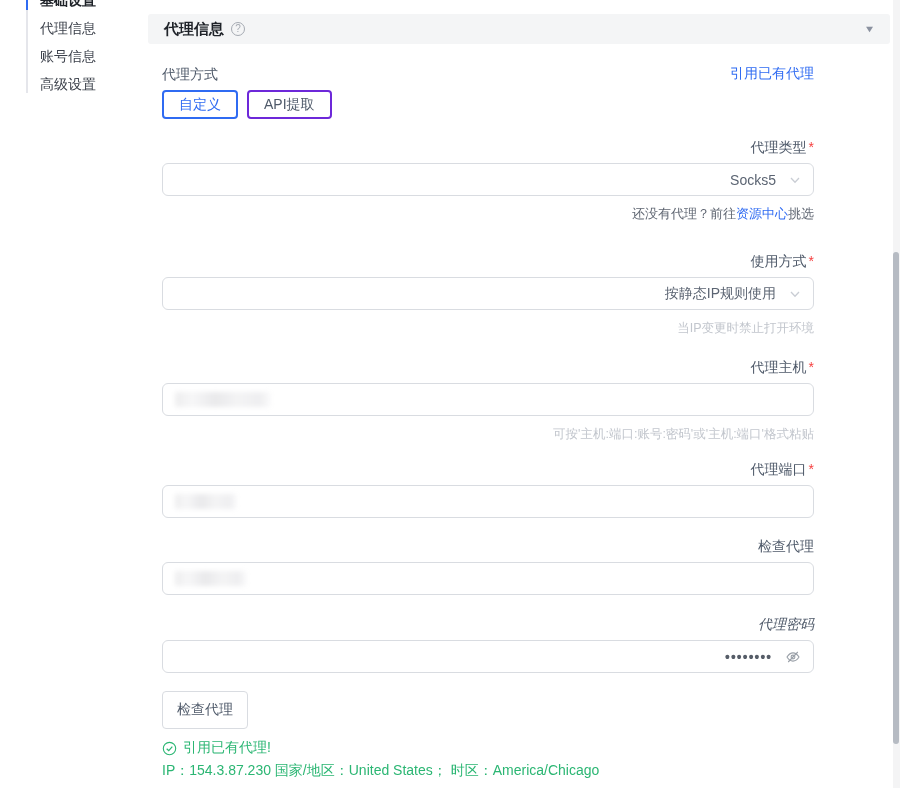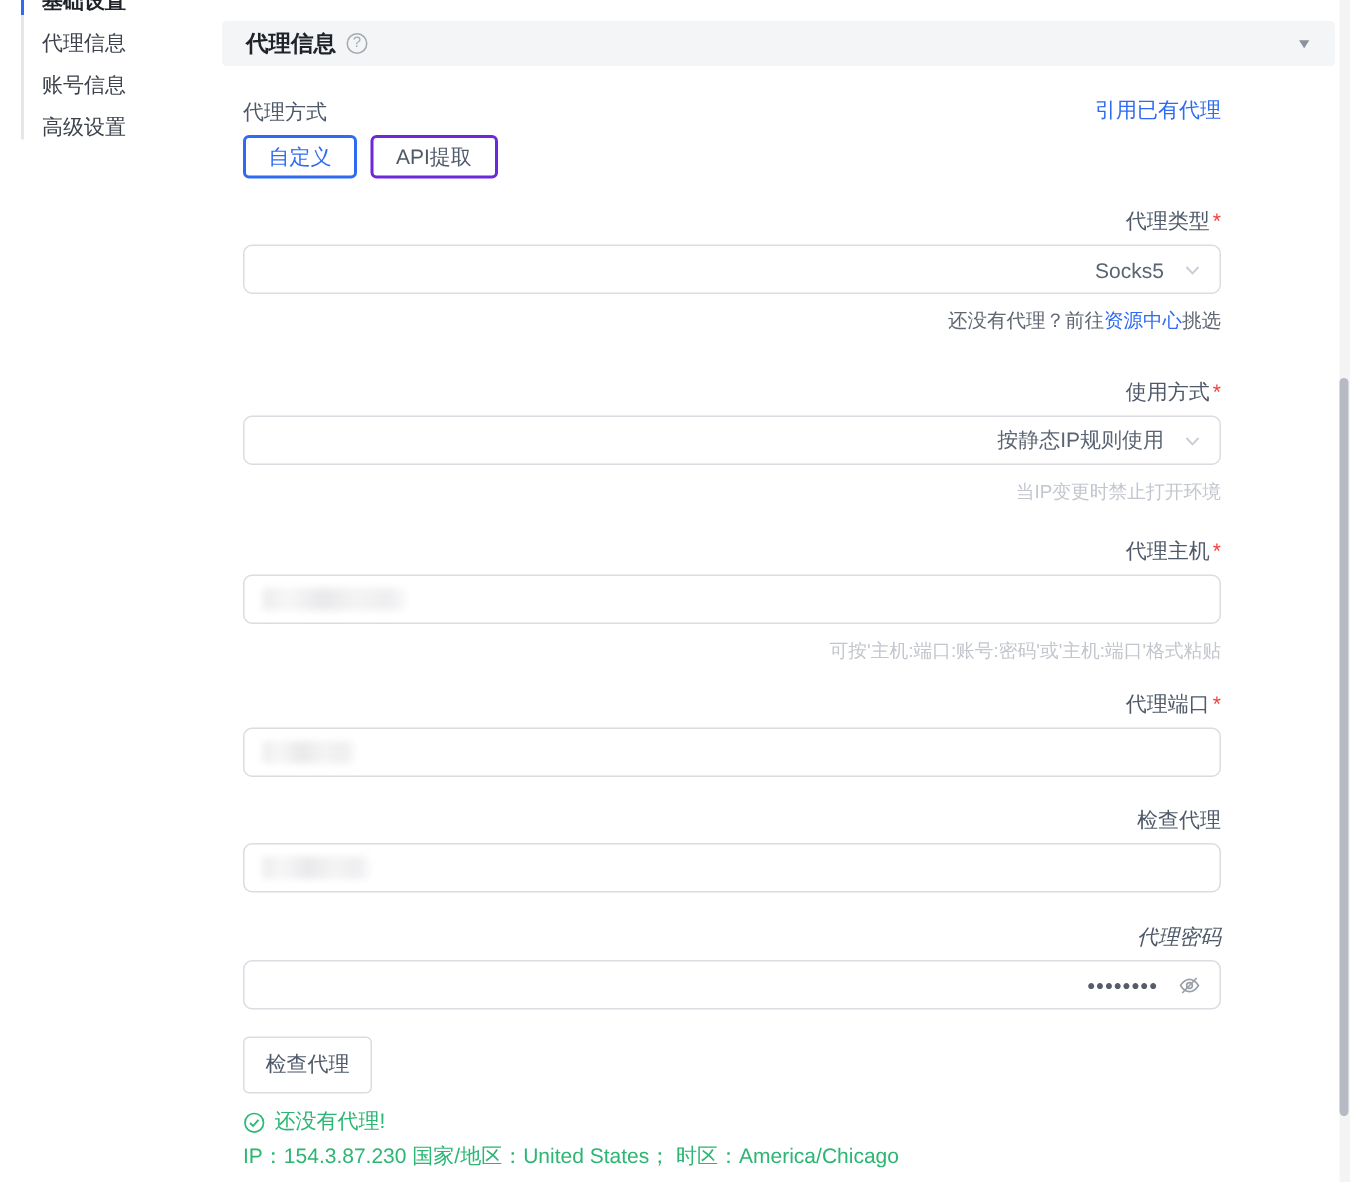--- a/index.html
+++ b/index.html
@@ -1,21 +1,21 @@
 <!DOCTYPE html>
 <html><head>
 <meta charset="utf-8">
 <style>
   * { margin:0; padding:0; box-sizing:border-box; }
   html,body { background:#fff; }
   body { font-family:"Liberation Sans","DejaVu Sans",sans-serif; }
   .app { position:relative; width:902px; height:788px; background:#fff; overflow:hidden; }
 
   
-  .sidebar { position:absolute; left:0; top:0; width:148px; height:140px;text-align:right; }
+  .sidebar { position:absolute; left:12px; top:0; width:148px; height:140px;text-align:right; }
   .nav-rail { position:absolute; left:14px; top:0; width:2px; height:93px; background:#e5e6eb; }
   .nav-rail-active { position:absolute; left:0; top:0; width:2px; height:10px; background:#2f6bf2; }
   .nav-items { position:absolute; left:28px; top:-14px; }
   .nav-item { height:28px; line-height:28px; font-size:14px; color:#3c414b; cursor:pointer; white-space:nowrap; }
   .nav-item.active { font-weight:700; color:#1f2329; }
 
   
   .content { position:absolute; left:148px; top:0; width:742px; }
 
   .panel-header { margin-top:14px; height:30px; background:#f4f5f6; border-radius:3px;
@@ -190,21 +190,21 @@
 
       
       <button class="check-btn">检查代理</button>
 
       
       <div class="result-line">
         <svg width="15" height="15" viewBox="0 0 16 16">
           <circle cx="8" cy="8" r="6.6" fill="none" stroke="#2bb673" stroke-width="1.2"></circle>
           <polyline points="5,8.2 7.2,10.3 11,5.9" fill="none" stroke="#2bb673" stroke-width="1.3"></polyline>
         </svg>
-        <span class="result-msg">还没有代理!</span>
+        <span class="result-msg">引用已有代理!</span>
       </div>
       <div class="result-detail">IP：154.3.87.230 国家/地区：United States；  时区：America/Chicago</div>
 
     </div>
   </main>
 
   <div class="scrollbar-track"></div>
   <div class="scrollbar-thumb"></div>
 
 </div>

